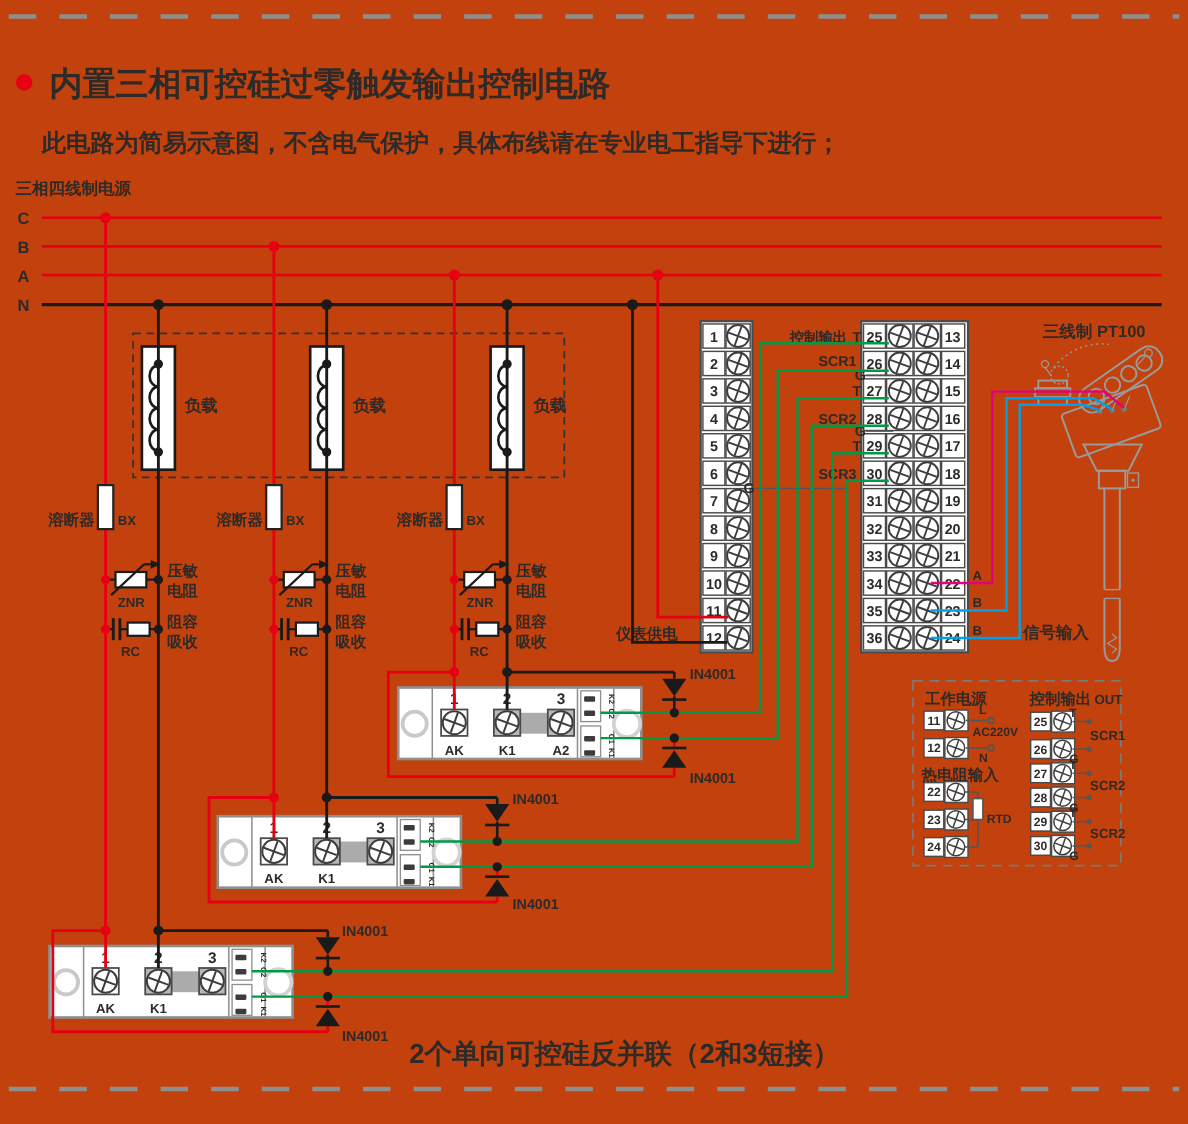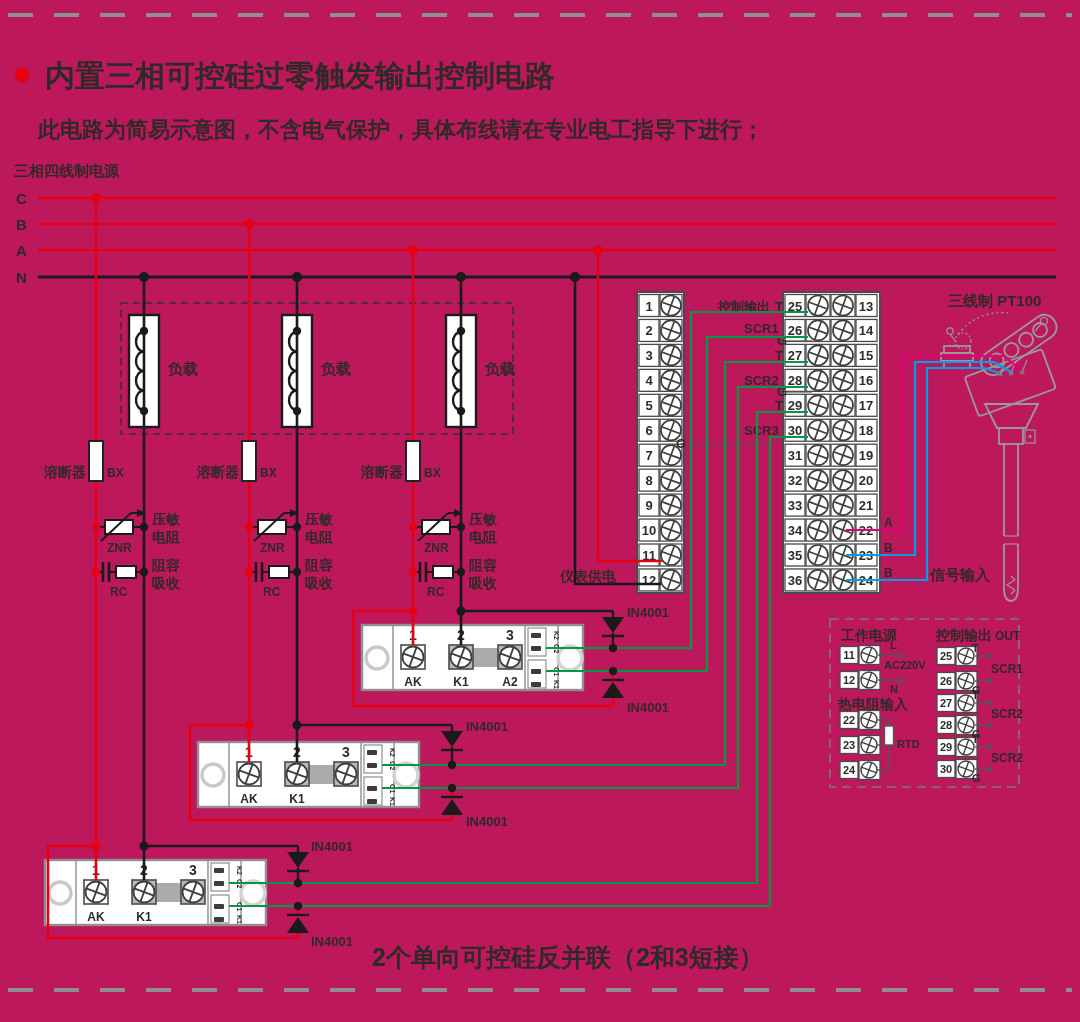--- a/index.html
+++ b/index.html
@@ -1,16 +1,16 @@
 <!DOCTYPE html>
 <html><head>
 <meta charset="utf-8">
 <style>
   html,body{margin:0;padding:0;background:#ffffff;}
-  .stage{position:relative;width:1080px;height:1022px;background:#be185d;overflow:hidden;}
+  .stage{position:relative;width:1080px;height:1022px;background:#c2410c;overflow:hidden;}
   svg{display:block;}
   text{font-family:"Liberation Sans","DejaVu Sans",sans-serif;fill:#2e2a28;}
 </style>
 </head>
 <body>
 
 <div class="stage">
 <svg width="1080" height="1022" viewBox="0 0 1080 1022" xmlns="http://www.w3.org/2000/svg">
   <defs>
     <g id="screw" stroke="#3d3d3d" stroke-width="1.7">

